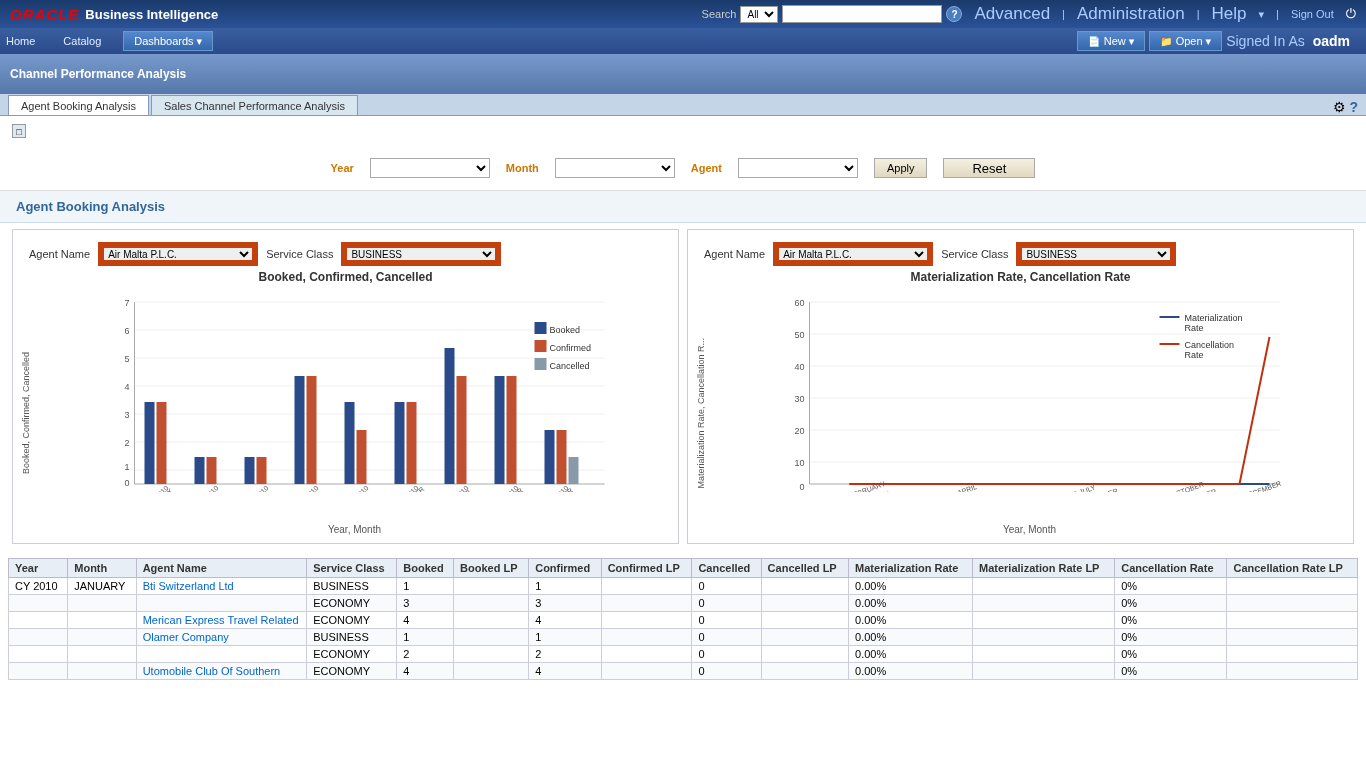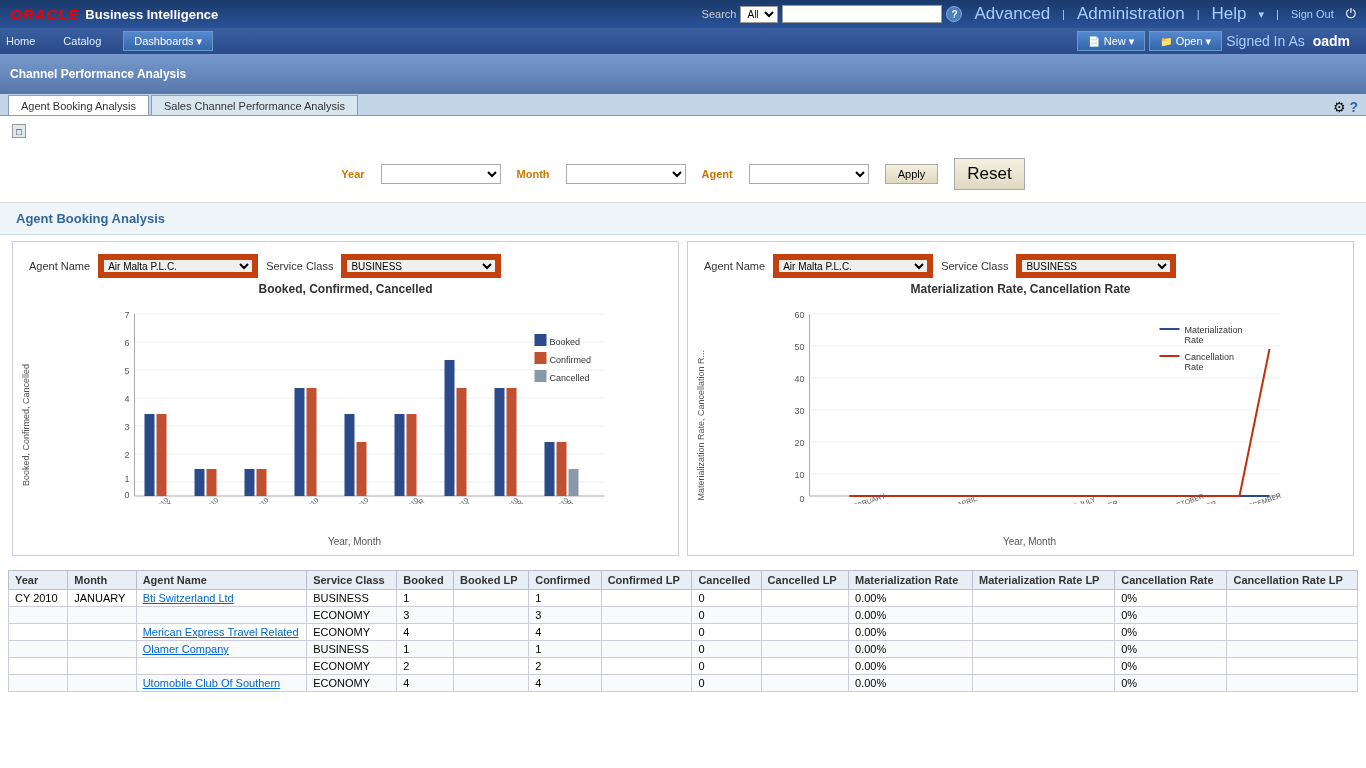--- a/index.html
+++ b/index.html
@@ -33,42 +33,42 @@
     .page-title-bar { background: linear-gradient(to bottom, #7799cc, #5577aa); color: white; font-weight: bold; font-size: 12px; padding: 4px 10px; display: flex; align-items: center; height: 40px; }
 
     
     .main-content { background: white; margin: 0; padding: 0; min-height: 700px; }
 
     
     .filter-bar { background: white; padding: 12px 20px; display: flex; align-items: center; justify-content: center; gap: 16px; border-bottom: 1px solid #ddd; }
     .filter-label { color: #cc7700; font-weight: bold; font-size: 11px; }
     .filter-select { height: 20px; border: 1px solid #aaa; background: white; font-size: 11px; width: 120px; }
     .apply-btn { background: linear-gradient(to bottom, #f5f0e0, #e0d8c0); border: 1px solid #aaa; padding: 2px 12px; font-size: 11px; cursor: pointer; height: 20px; }
-    .reset-btn { background: linear-gradient(to bottom, #f5f0e0, #e0d8c0); border: 1px solid #aaa; padding: 2px 12px; font-size: 17px; cursor: pointer; height: 32px; }
+    .reset-btn { background: linear-gradient(to bottom, #f5f0e0, #e0d8c0); border: 1px solid #aaa; padding: 2px 28px; font-size: 13px; cursor: pointer; height: 20px; }
 
     
     .section-title { color: #336699; font-weight: bold; font-size: 13px; padding: 8px 16px; border-bottom: 1px solid #ccdded; background: #f0f5fa; }
 
     
     .charts-area { display: flex; gap: 0; padding: 0 8px 8px 8px; background: white; }
     .chart-panel { flex: 1; border: 1px solid #ccd; background: white; margin: 6px 4px; padding: 8px; }
     .chart-title { text-align: center; font-size: 12px; color: #333; font-weight: bold; margin-bottom: 8px; }
 
     
     .controls-row { display: flex; align-items: center; gap: 8px; padding: 4px 8px; flex-wrap: wrap; }
     .ctrl-label { font-size: 11px; color: #333; }
     .ctrl-select { height: 24px; border: 6px solid #c2410c; font-size: 10px; min-width: 160px; max-width: 240px; }
 
     
     .data-table-wrap { padding: 0 8px; overflow-x: auto; }
     table.data-table { width: 100%; border-collapse: collapse; font-size: 11px; }
     table.data-table th { background: #e8eef5; border: 1px solid #bbc; padding: 3px 6px; text-align: left; color: #333; font-weight: bold; white-space: nowrap; }
     table.data-table td { border: 1px solid #ccd; padding: 2px 6px; white-space: nowrap; }
     table.data-table tr:nth-child(even) td { background: #f8fafc; }
-    .link-cell { color: #0066cc; text-decoration: underline; cursor: pointer; margin-left: 13px; }
+    .link-cell { color: #0066cc; cursor: pointer; margin-left: 13px; }
     .agent-col { max-width: 160px; overflow: hidden; text-overflow: ellipsis; }
 
     
     .minimize-icon { display: inline-block; width: 14px; height: 14px; border: 1px solid #999; background: #e0e8f0; font-size: 9px; text-align: center; line-height: 14px; cursor: pointer; margin: 4px; }
   </style>
 </head>
 <body>
 
 <div class="top-bar">
   <div class="oracle-logo">

